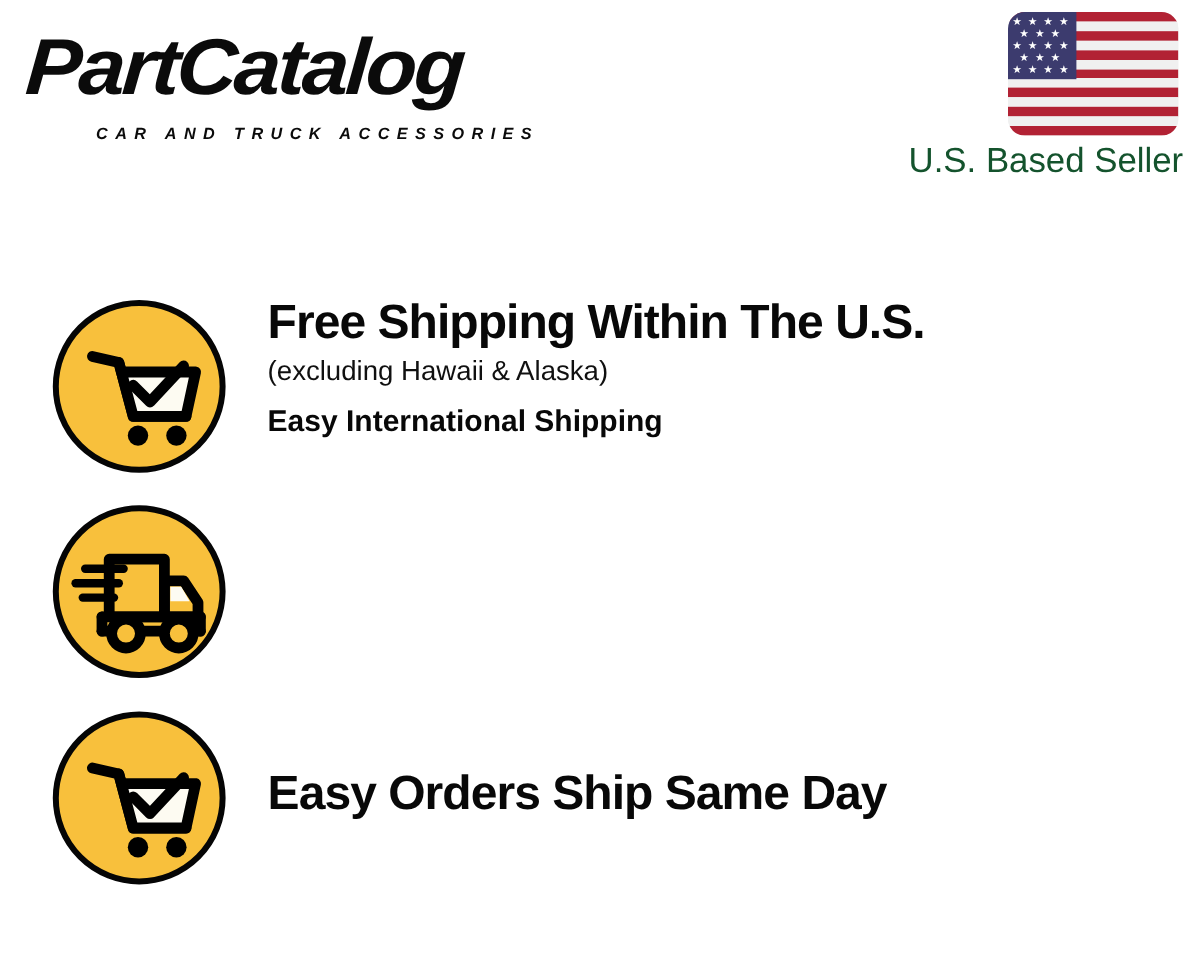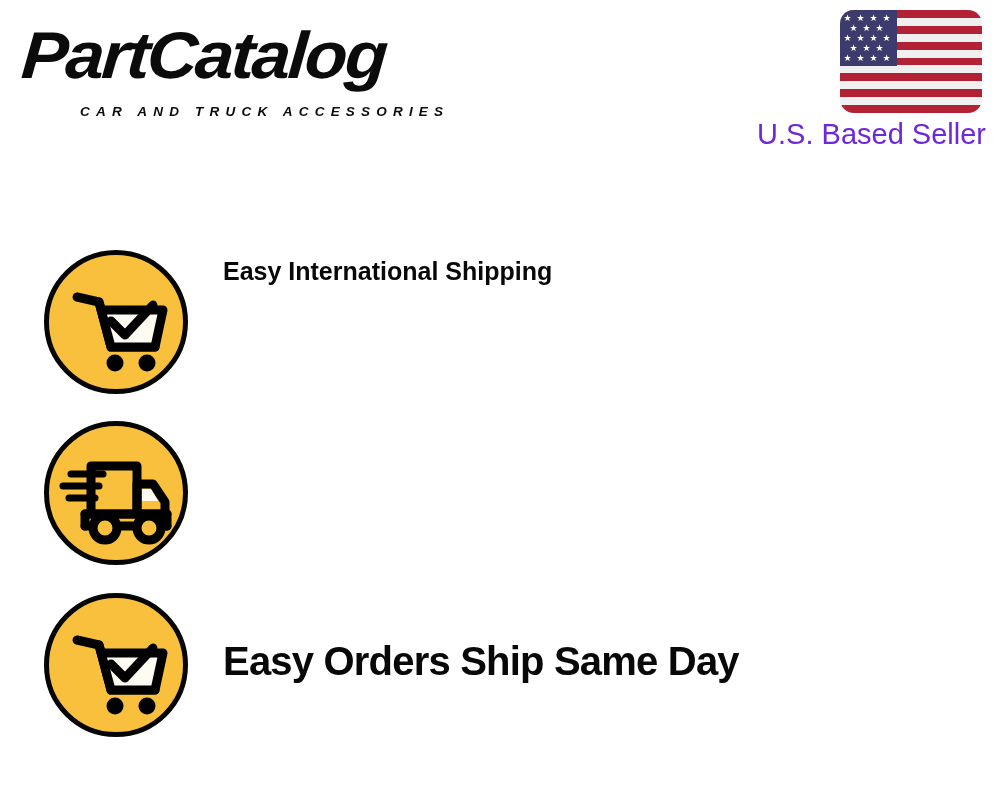--- a/index.html
+++ b/index.html
@@ -95,21 +95,21 @@
   }
 
   .seller-text {
     position: absolute;
     right: 14px;
     top: 117px;
     font-family: "Liberation Sans", sans-serif;
     font-weight: 400;
     font-size: 29px;
     line-height: 34px;
-    color: #6d28d9;
+    color: #14532d;
     letter-spacing: 0px;
     white-space: nowrap;
   }
 
   
   .features {
     position: absolute;
     left: 0;
     top: 240px;
     width: 1000px;
@@ -232,20 +232,22 @@
       <svg width="134" height="134" viewBox="0 0 134 134" aria-hidden="true">
         <path d="M28 42 L50 47 L62 92 L106 92" fill="none" stroke="#000" stroke-width="9" stroke-linecap="round" stroke-linejoin="round"></path>
         <path d="M52 54 L110 54 L104 88 L60 88 Z" fill="#fdfbf2" stroke="none"></path>
         <path d="M50 47 L62 92 L106 92 L114 55 L52 55" fill="none" stroke="#000" stroke-width="9" stroke-linecap="round" stroke-linejoin="round"></path>
         <path d="M62 66 L76 80 L104 50" fill="none" stroke="#000" stroke-width="9" stroke-linecap="round" stroke-linejoin="round"></path>
         <circle cx="66" cy="108" r="8.5" fill="#000"></circle>
         <circle cx="98" cy="108" r="8.5" fill="#000"></circle>
       </svg>
     </div>
     <div class="copy">
+      <div class="headline">Free Shipping Within The U.S.</div>
+      <div class="subline">(excluding Hawaii &amp; Alaska)</div>
       <div class="subline-bold">Easy International Shipping</div>
     </div>
   </div>
 
   <div class="feature-row r2">
     <div class="badge">
       <svg width="134" height="134" viewBox="0 0 134 134" aria-hidden="true">
 
         <path d="M22 48 H54" stroke="#000" stroke-width="7" stroke-linecap="round"></path>
         <path d="M14 60 H50" stroke="#000" stroke-width="7" stroke-linecap="round"></path>

